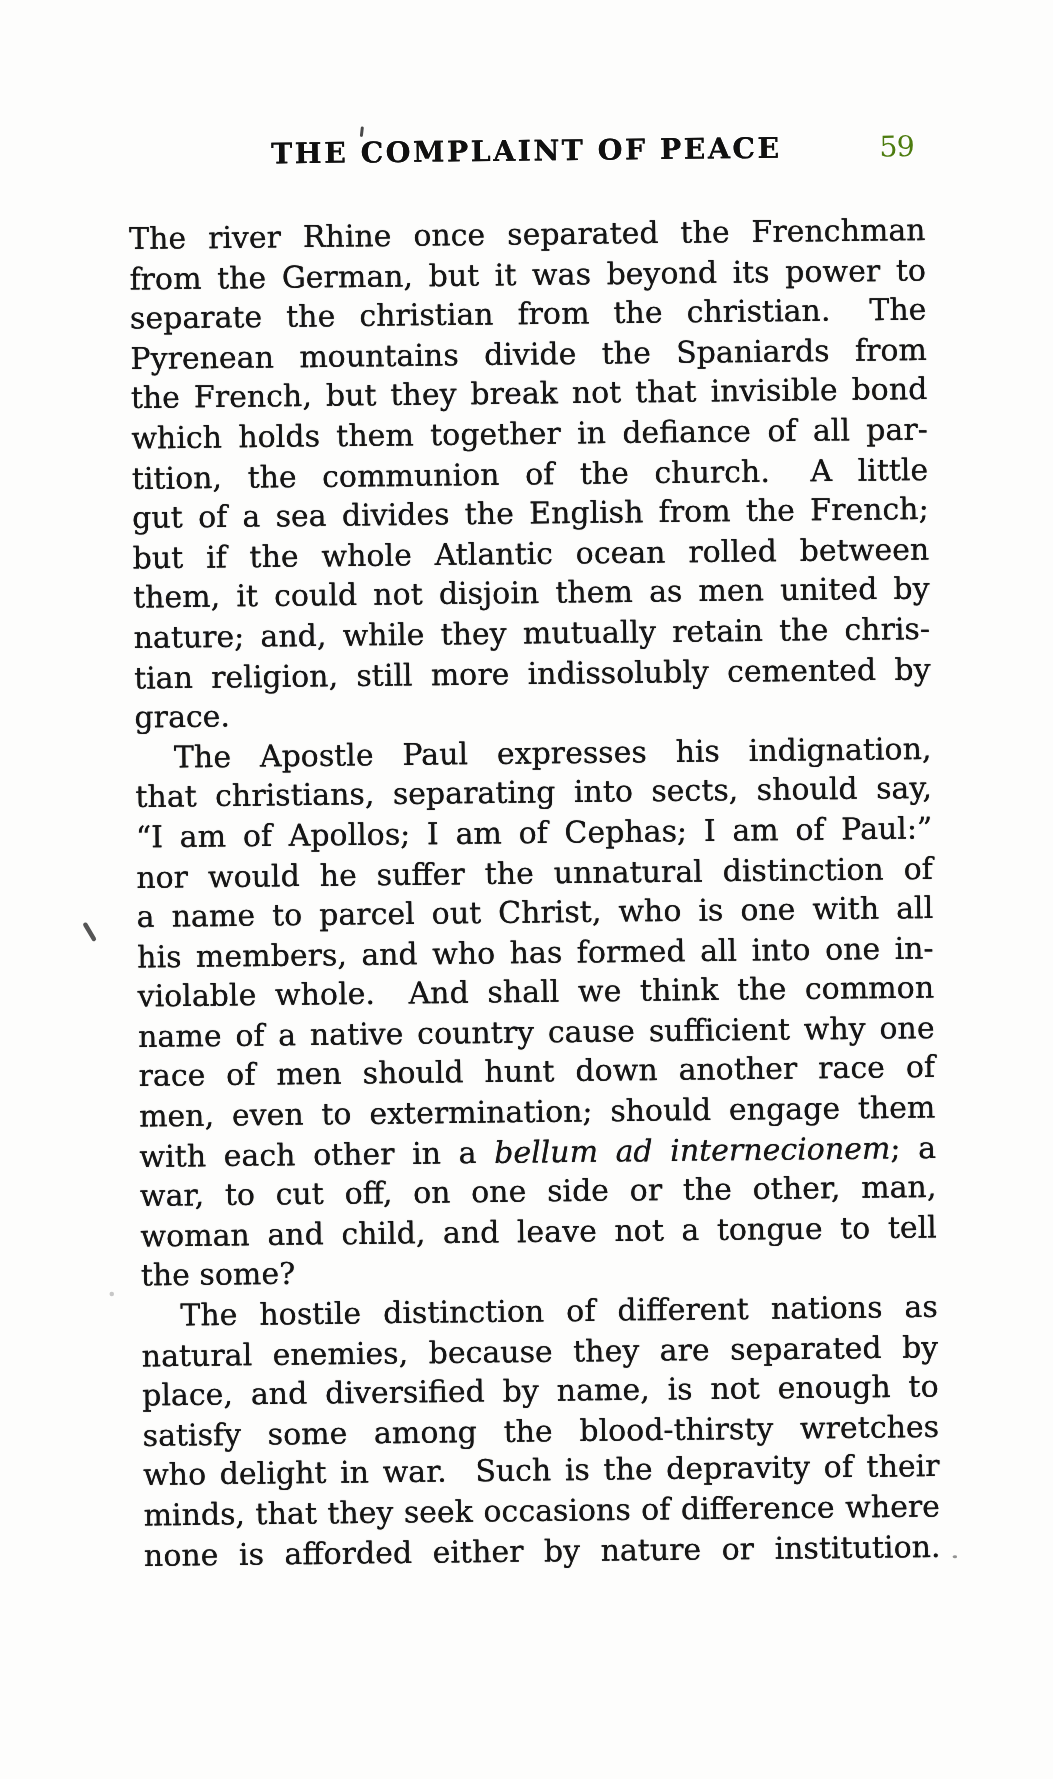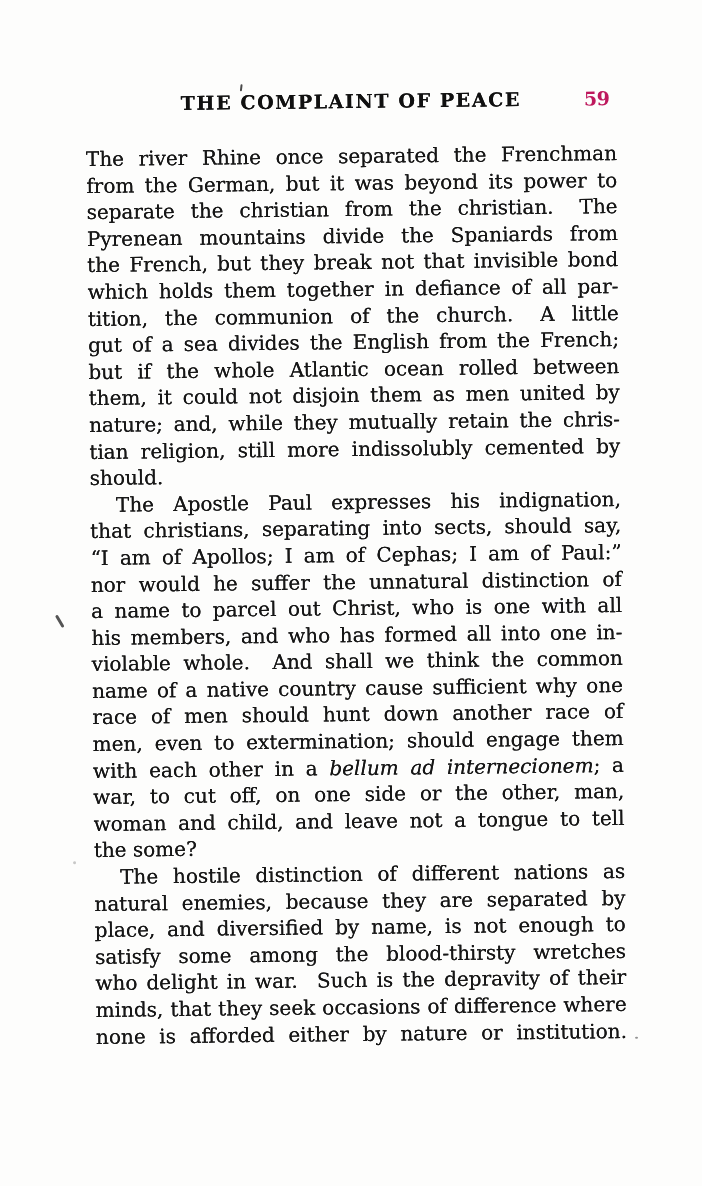--- a/index.html
+++ b/index.html
@@ -38,23 +38,23 @@
     font-weight: bold;
     letter-spacing: 1.6px;
     color: #101010;
     text-shadow: 0 0 0.4px #222;
   }
   .pagenum {
     position: absolute;
     right: 7px;
     top: 0px;
     font-size: 19px;
-    font-weight: bold;
+    font-weight: normal;
     letter-spacing: -0.5px;
-    color: #be185d;
+    color: #4d7c0f;
   }
   .body-block {
     position: absolute;
     top: 143px;
     left: 91px;
     width: 531px;
     font-size: 20px;
     line-height: 26.6px;
     text-shadow: 0 0 0.45px #1a1a1a;
   }
@@ -123,21 +123,21 @@
         <div class="line"><span>separate the christian from the christian.  The</span></div>
         <div class="line"><span>Pyrenean mountains divide the Spaniards from</span></div>
         <div class="line"><span>the French, but they break not that invisible bond</span></div>
         <div class="line"><span>which holds them together in defiance of all par-</span></div>
         <div class="line"><span>tition, the communion of the church.  A little</span></div>
         <div class="line"><span>gut of a sea divides the English from the French;</span></div>
         <div class="line"><span>but if the whole Atlantic ocean rolled between</span></div>
         <div class="line"><span>them, it could not disjoin them as men united by</span></div>
         <div class="line"><span>nature; and, while they mutually retain the chris-</span></div>
         <div class="line"><span>tian religion, still more indissolubly cemented by</span></div>
-        <div class="line nojust"><span>should.</span></div>
+        <div class="line nojust"><span>grace.</span></div>
         <div class="line indent"><span>The Apostle Paul expresses his indignation,</span></div>
         <div class="line"><span>that christians, separating into sects, should say,</span></div>
         <div class="line"><span>“I am of Apollos; I am of Cephas; I am of Paul:”</span></div>
         <div class="line"><span>nor would he suffer the unnatural distinction of</span></div>
         <div class="line"><span>a name to parcel out Christ, who is one with all</span></div>
         <div class="line"><span>his members, and who has formed all into one in-</span></div>
         <div class="line"><span>violable whole.  And shall we think the common</span></div>
         <div class="line"><span>name of a native country cause sufficient why one</span></div>
         <div class="line"><span>race of men should hunt down another race of</span></div>
         <div class="line"><span>men, even to extermination; should engage them</span></div>

